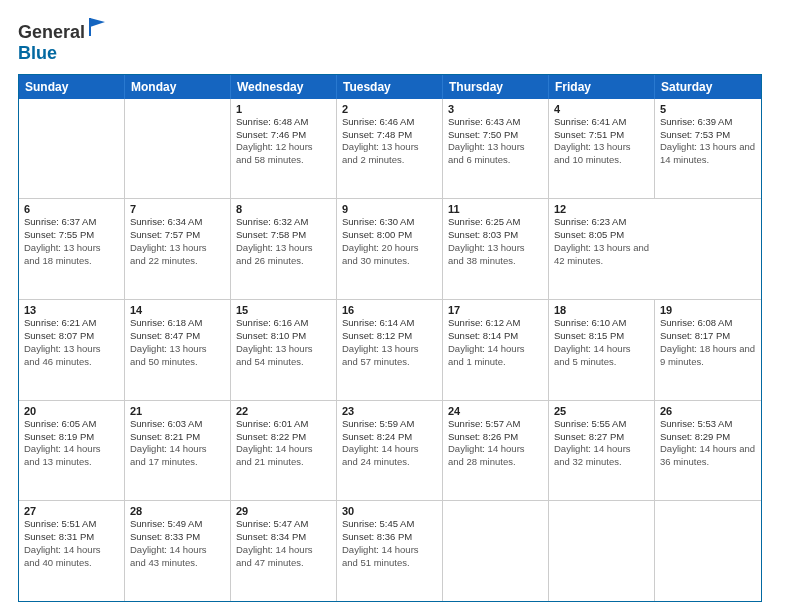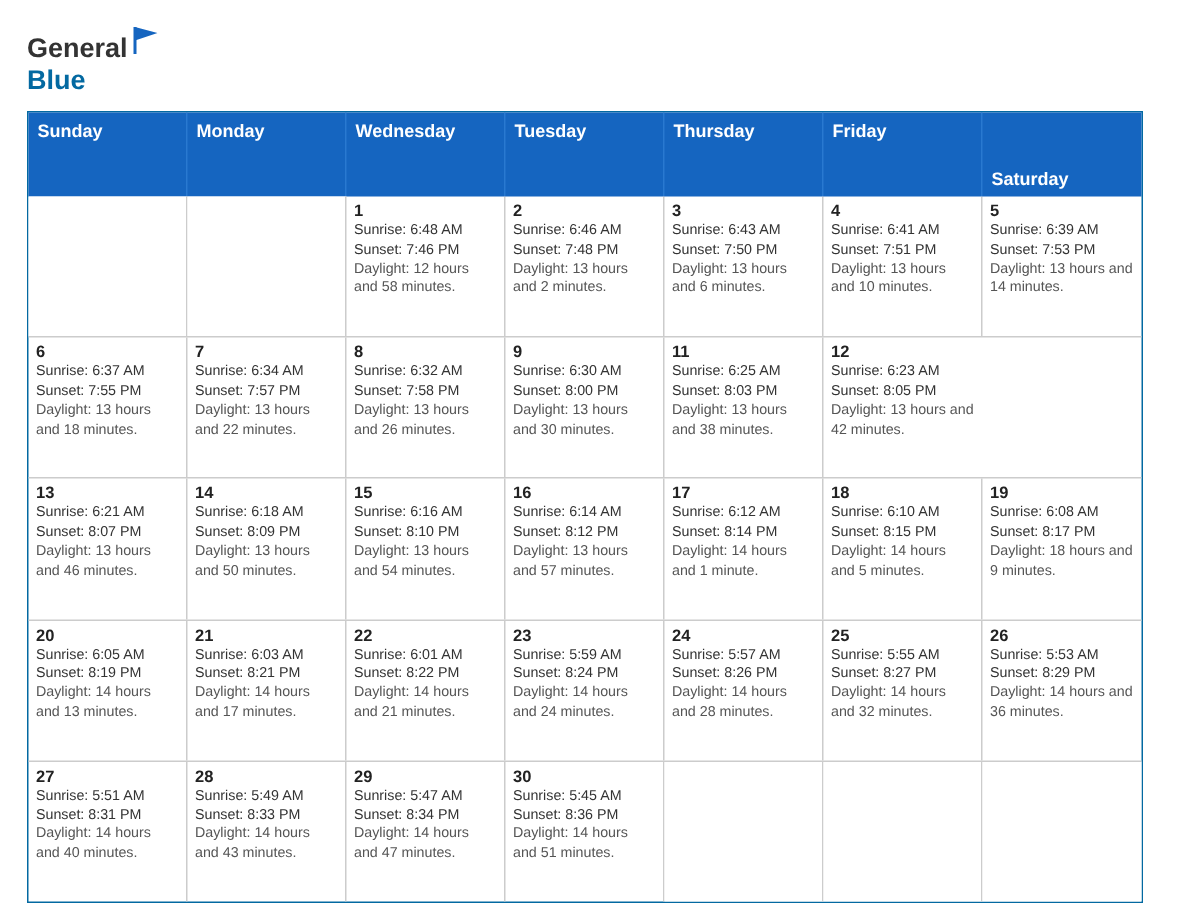--- a/index.html
+++ b/index.html
@@ -64,21 +64,21 @@
       grid-template-columns: repeat(7, 1fr);
       background: #1565c0;
     }
     .cal-header-cell {
       color: #fff;
       font-size: 12px;
       font-weight: bold;
       padding: 5px 6px;
       border-right: 1px solid #2979d0;
     }
-    .cal-header-cell:last-child { border-right: none; margin-top: 32px; }
+    .cal-header-cell:last-child { border-right: none; }
     .cal-body {
       flex: 1;
       display: flex;
       flex-direction: column;
     }
     .cal-row {
       display: grid;
       grid-template-columns: repeat(7, 1fr);
       flex: 1;
       border-top: 1px solid #ccc;
@@ -192,21 +192,21 @@
           <div class="cal-cell">
             <div class="day-num">8</div>
             <div class="cell-line">Sunrise: 6:32 AM</div>
             <div class="cell-line">Sunset: 7:58 PM</div>
             <div class="cell-line daylight-label">Daylight: 13 hours and 26 minutes.</div>
           </div>
           <div class="cal-cell">
             <div class="day-num">9</div>
             <div class="cell-line">Sunrise: 6:30 AM</div>
             <div class="cell-line">Sunset: 8:00 PM</div>
-            <div class="cell-line daylight-label">Daylight: 13 hours and 30 minutes.</div>
+            <div class="cell-line daylight-label">Daylight: 20 hours and 30 minutes.</div>
           </div>
           <div class="cal-cell">
             <div class="day-num">11</div>
             <div class="cell-line">Sunrise: 6:25 AM</div>
             <div class="cell-line">Sunset: 8:03 PM</div>
             <div class="cell-line daylight-label">Daylight: 13 hours and 38 minutes.</div>
           </div>
           <div class="cal-cell">
             <div class="day-num">12</div>
             <div class="cell-line">Sunrise: 6:23 AM</div>
@@ -217,21 +217,21 @@
         <div class="cal-row">
           <div class="cal-cell">
             <div class="day-num">13</div>
             <div class="cell-line">Sunrise: 6:21 AM</div>
             <div class="cell-line">Sunset: 8:07 PM</div>
             <div class="cell-line daylight-label">Daylight: 13 hours and 46 minutes.</div>
           </div>
           <div class="cal-cell">
             <div class="day-num">14</div>
             <div class="cell-line">Sunrise: 6:18 AM</div>
-            <div class="cell-line">Sunset: 8:09 PM</div>
+            <div class="cell-line">Sunset: 8:47 PM</div>
             <div class="cell-line daylight-label">Daylight: 13 hours and 50 minutes.</div>
           </div>
           <div class="cal-cell">
             <div class="day-num">15</div>
             <div class="cell-line">Sunrise: 6:16 AM</div>
             <div class="cell-line">Sunset: 8:10 PM</div>
             <div class="cell-line daylight-label">Daylight: 13 hours and 54 minutes.</div>
           </div>
           <div class="cal-cell">
             <div class="day-num">16</div>

